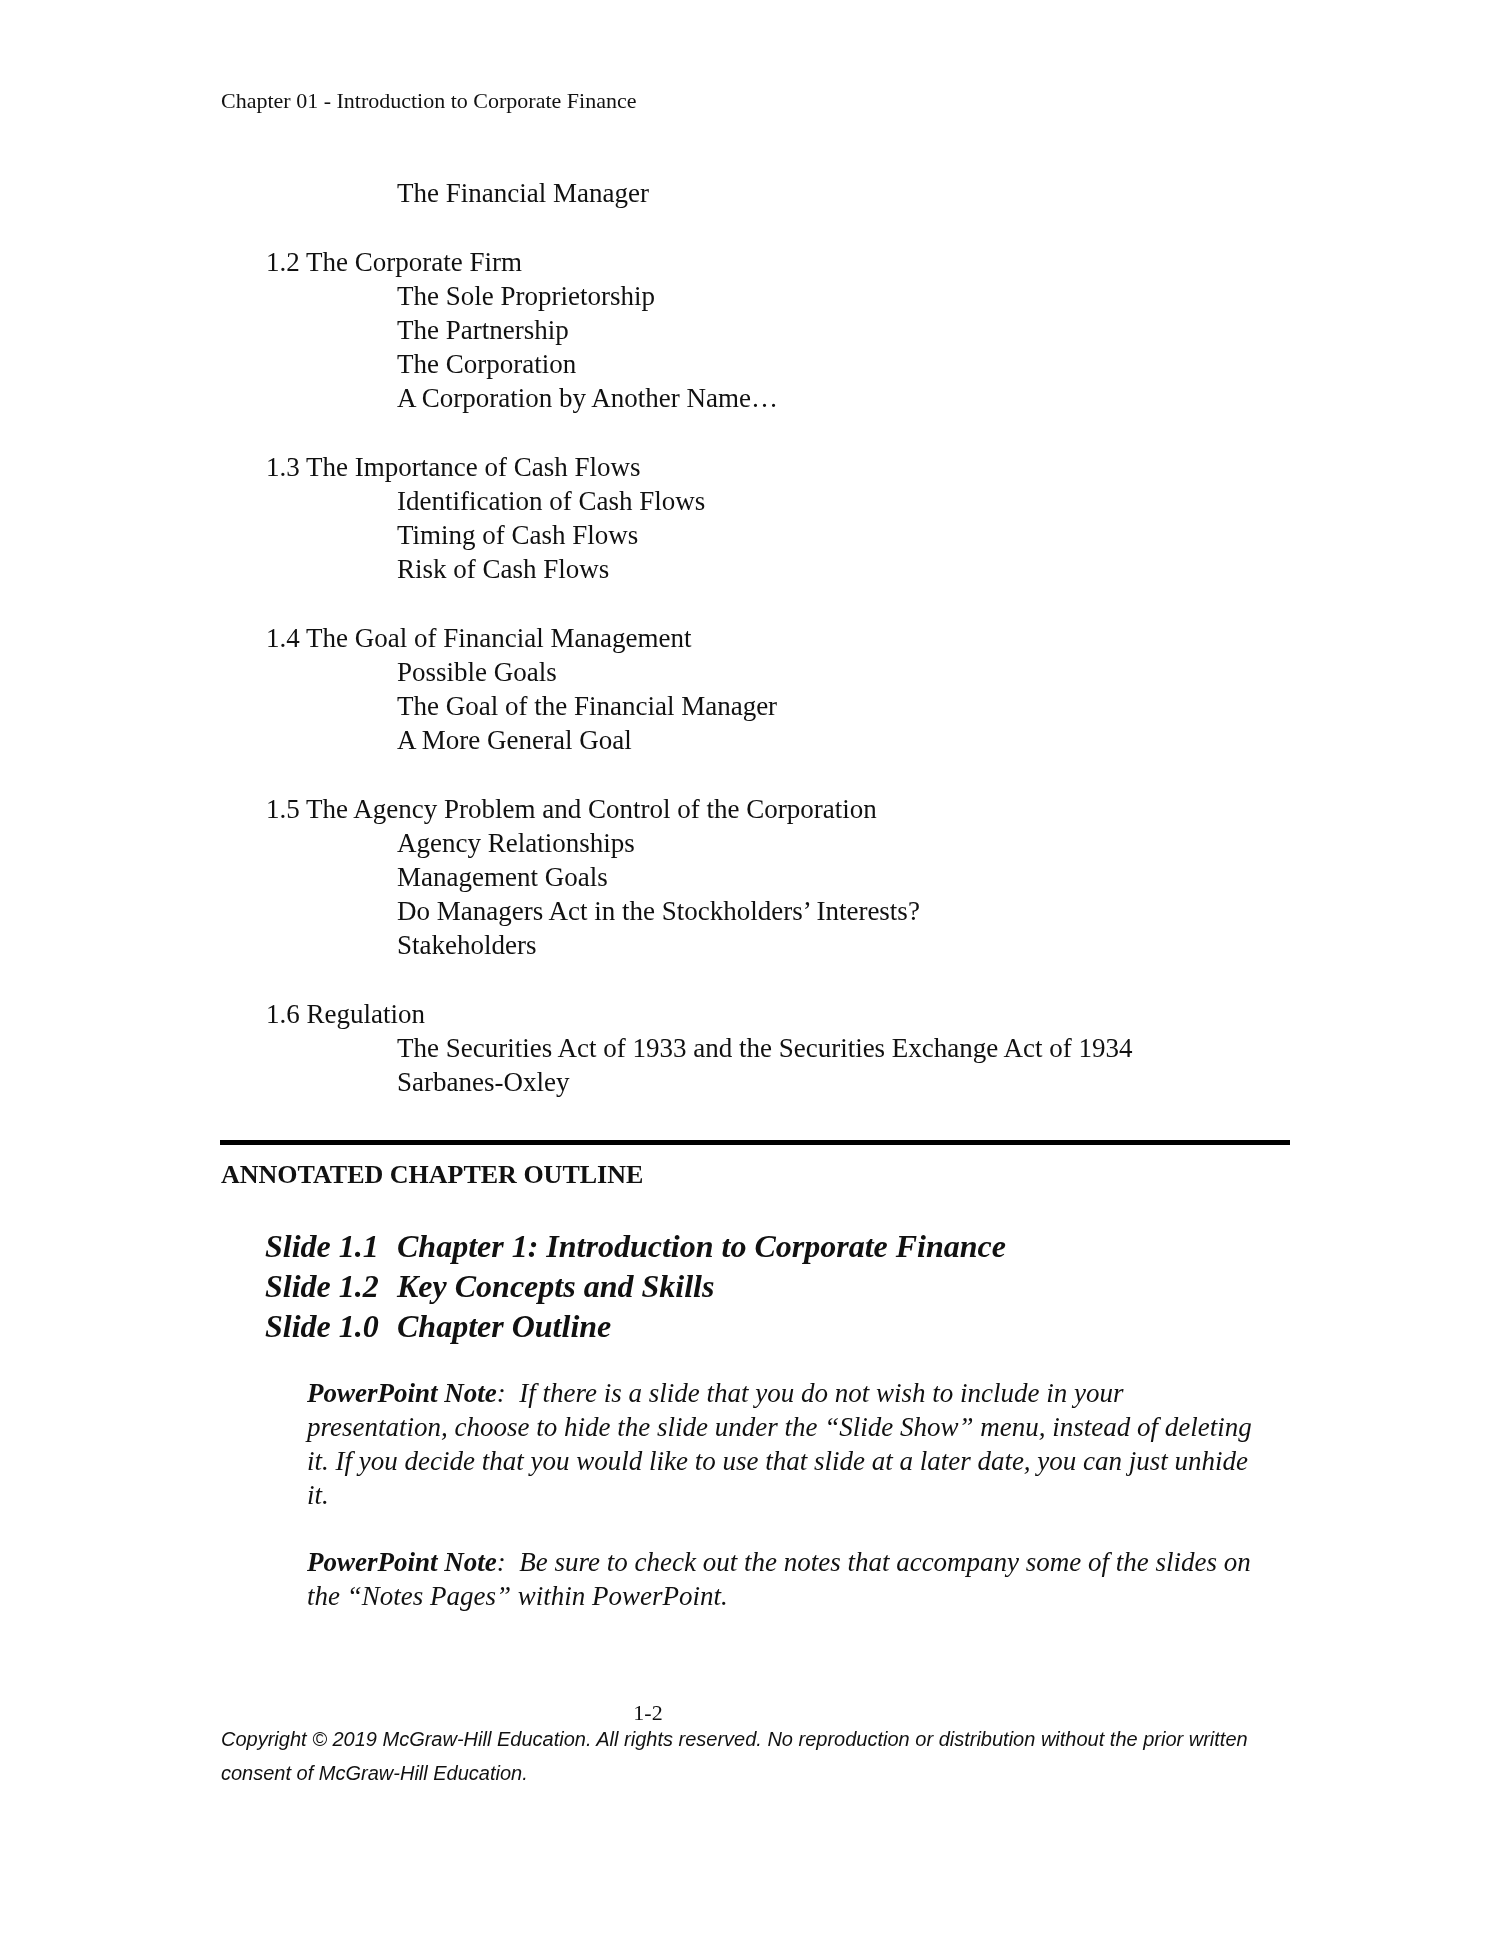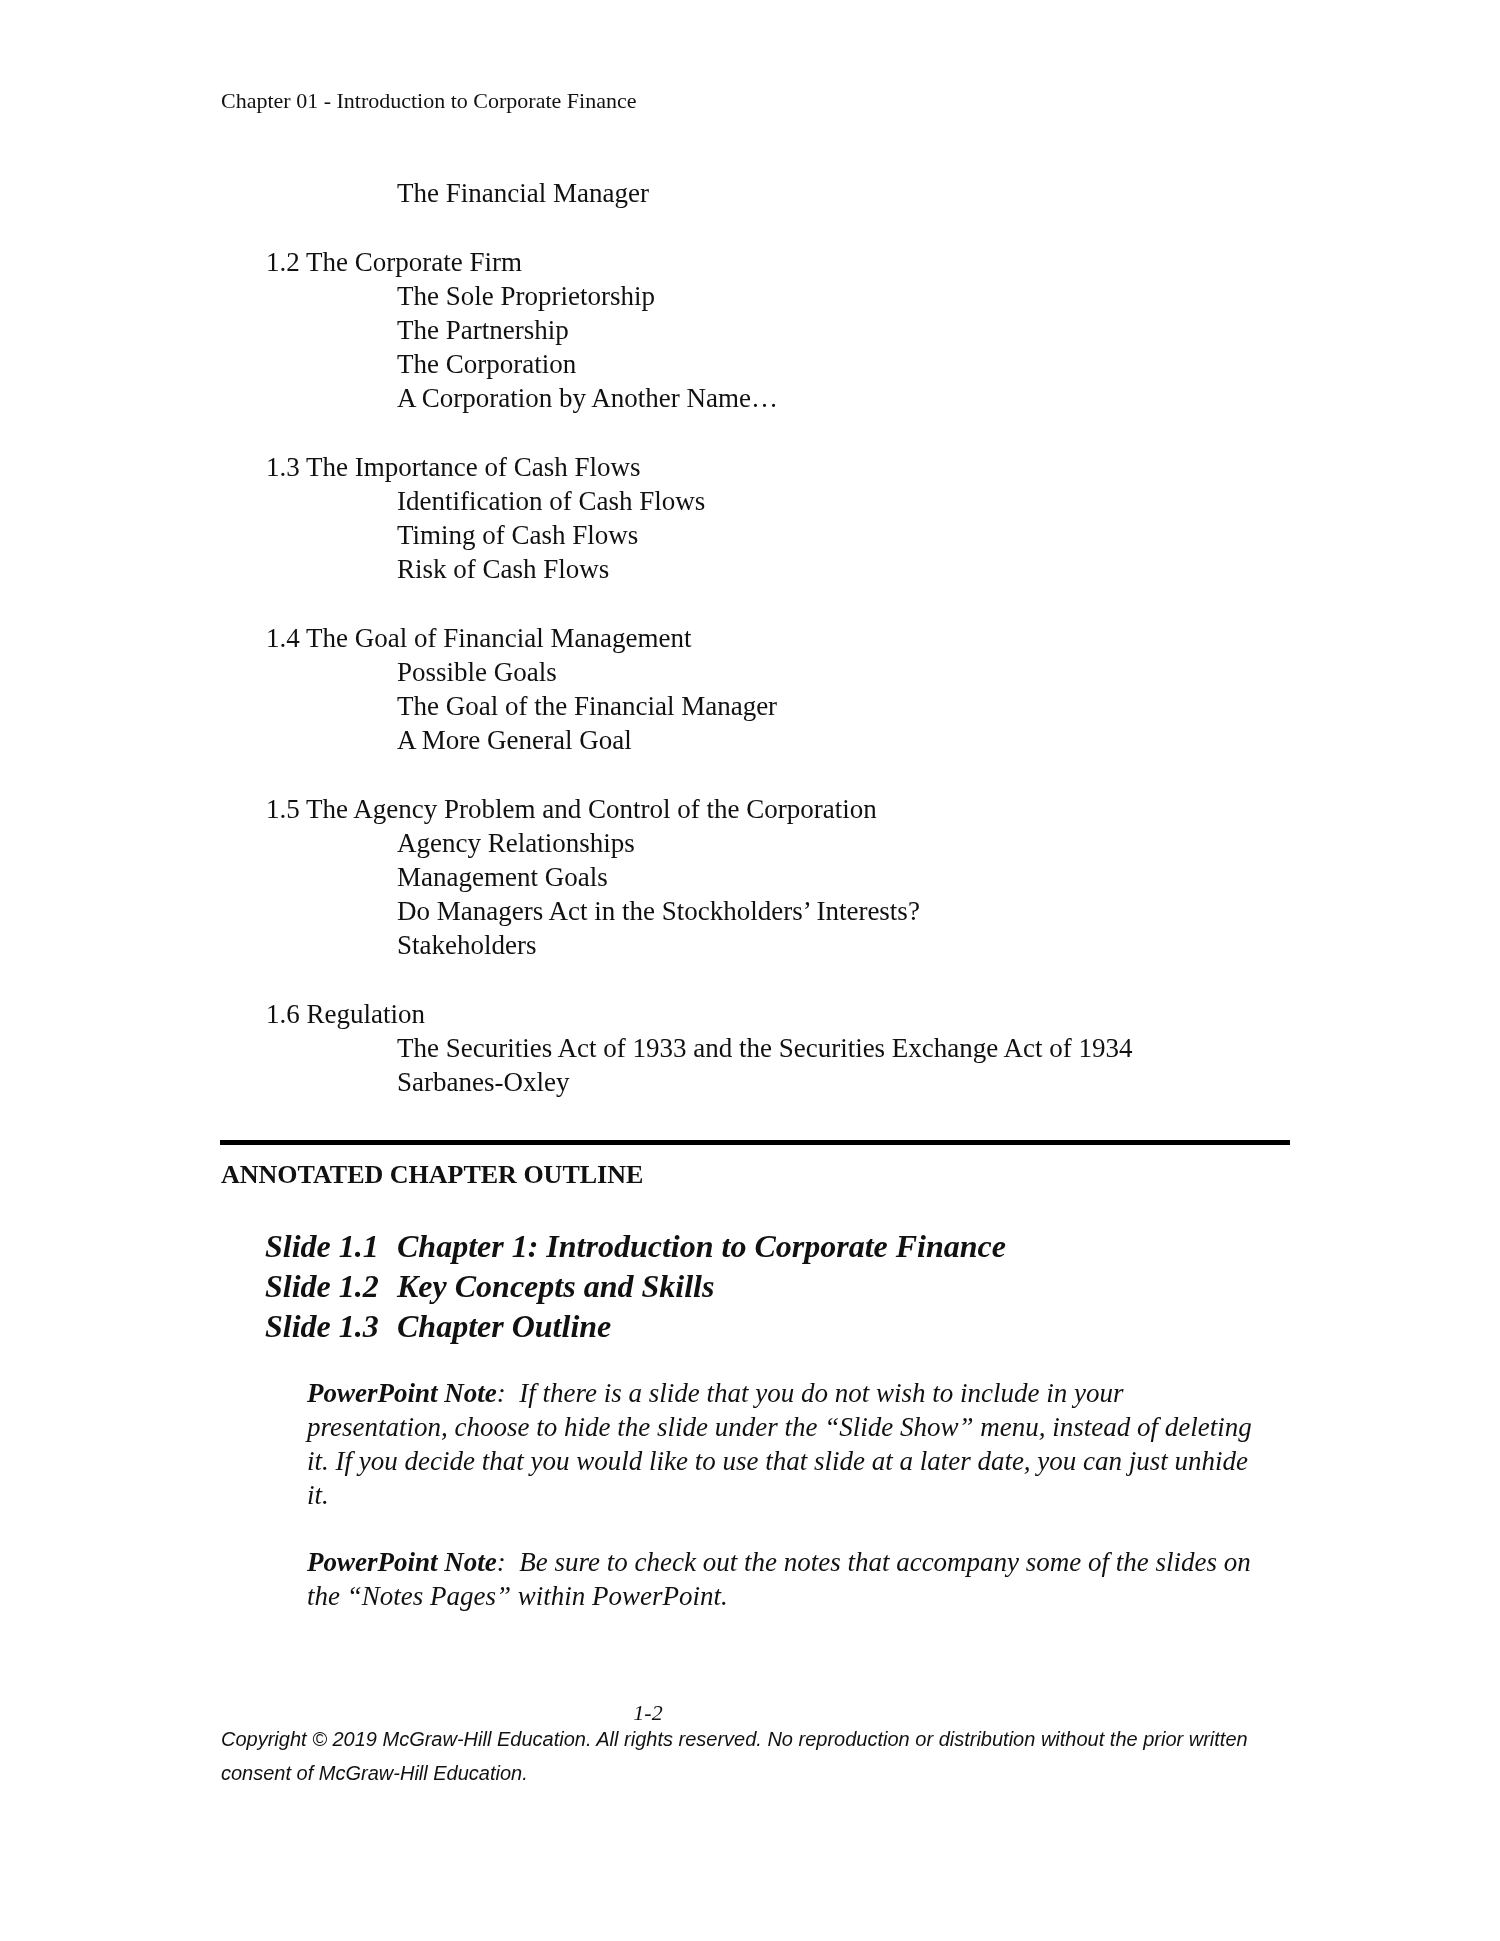--- a/index.html
+++ b/index.html
@@ -10,21 +10,21 @@
   .outline { position: absolute; left: 0; top: 0; }
   .lvl1 { position: absolute; left: 266px; font-size: 27px; white-space: nowrap; line-height: 34px; }
   .lvl2 { position: absolute; left: 397px; font-size: 27px; white-space: nowrap; line-height: 34px; }
   .rule { position: absolute; left: 220px; top: 1140px; width: 1070px; height: 5px; background: #000; }
   .annot { left: 221px; top: 1160px; font-size: 26px; font-weight: bold; }
   .slide-label, .slide-title { position: absolute; font-size: 32px; font-weight: bold; font-style: italic; white-space: nowrap; line-height: 40px; }
   .slide-label { left: 221px; margin-left: 44px; }
   .slide-title { left: 397px; }
   .note { position: absolute; left: 307px; width: 960px; font-size: 27px; font-style: italic; line-height: 34px; }
   .note b { font-weight: bold; text-align: right; }
-  .pagenum { left: 0; width: 1296px; text-align: center; top: 1700px; font-size: 22px; font-style: italic; }
+  .pagenum { left: 0; width: 1296px; text-align: center; top: 1700px; font-size: 22px; }
   .copyright { position: absolute; left: 221px; top: 1722px; width: 1090px; font-family: "Liberation Sans", "DejaVu Sans", sans-serif; font-style: italic; font-size: 20px; line-height: 34px; color: #111; }
 </style>
 </head>
 <body>
 
 <div>
   <div class="abs serif hdr">Chapter 01 - Introduction to Corporate Finance</div>
 
   <div class="outline serif" id="outline">
       <div class="lvl2" style="top: 176px;">The Financial Manager</div>
@@ -53,21 +53,21 @@
 
   <div class="rule"></div>
 
   <div class="abs serif annot">ANNOTATED CHAPTER OUTLINE</div>
 
   <div>
     <div class="slide-label serif" style="top:1226px">Slide 1.1</div>
     <div class="slide-title serif" style="top:1226px">Chapter 1: Introduction to Corporate Finance</div>
     <div class="slide-label serif" style="top:1266px">Slide 1.2</div>
     <div class="slide-title serif" style="top:1266px">Key Concepts and Skills</div>
-    <div class="slide-label serif" style="top:1306px">Slide 1.3</div>
+    <div class="slide-label serif" style="top:1306px">Slide 1.0</div>
     <div class="slide-title serif" style="top:1306px">Chapter Outline</div>
   </div>
 
   <div class="note serif" style="top:1376px">
     <b>PowerPoint Note</b>:&nbsp; <span>If there is a slide that you do not wish to include in your presentation, choose to hide the slide under the “Slide Show” menu, instead of deleting it. If you decide that you would like to use that slide at a later date, you can just unhide it.</span>
   </div>
 
   <div class="note serif" style="top:1545px">
     <b>PowerPoint Note</b>:&nbsp; <span>Be sure to check out the notes that accompany some of the slides on the “Notes Pages” within PowerPoint.</span>
   </div>

